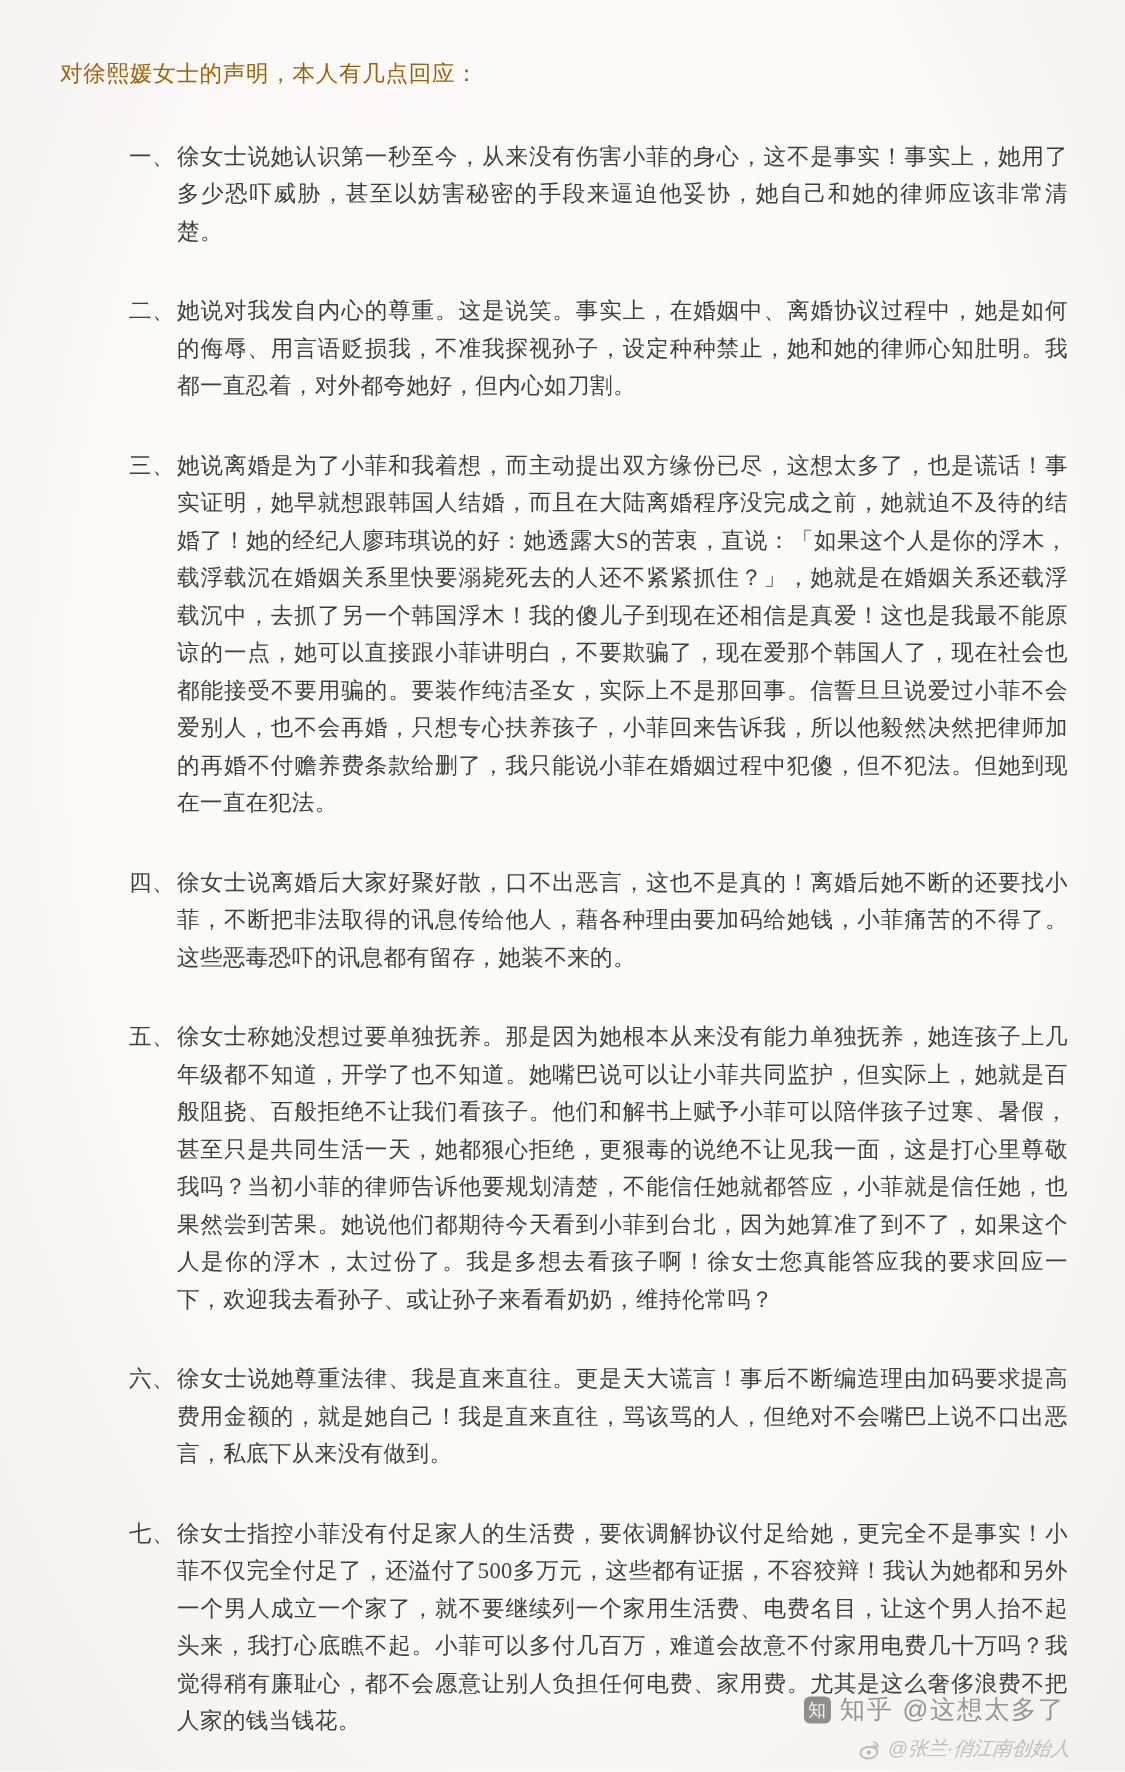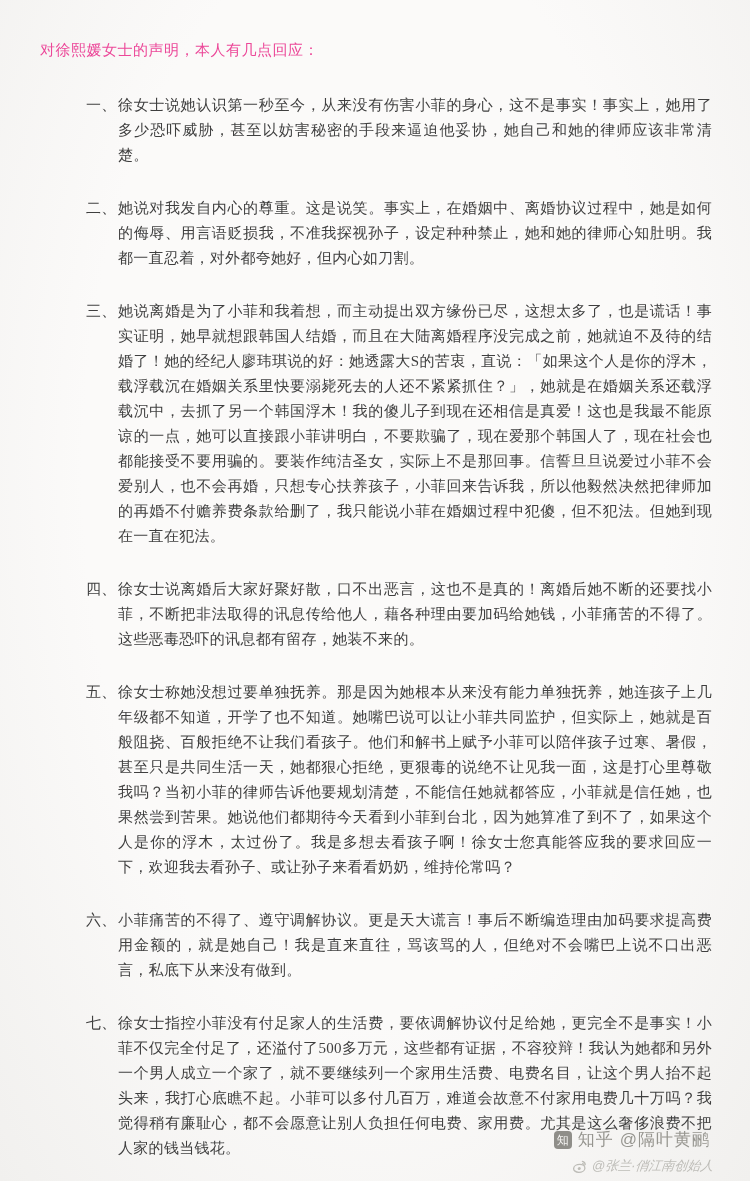--- a/index.html
+++ b/index.html
@@ -20,21 +20,21 @@
     top: 38px;
     left: 0;
     right: 0;
     padding: 0 38px 0 40px;
   }
   .title {
     font-size: 15px;
     line-height: 25px;
     letter-spacing: 0.5px;
     margin-bottom: 30px;
-    color: #ec4899;
+    color: #a16207;
   }
   .items {
     padding-left: 46px; 
   }
   .item {
     display: flex;
     align-items: flex-start;
     margin-bottom: 28px;
   }
   .item:last-child { margin-bottom: 0; }
@@ -129,35 +129,35 @@
       <span class="txt">徐女士说离婚后大家好聚好散，口不出恶言，这也不是真的！离婚后她不断的还要找小菲，不断把非法取得的讯息传给他人，藉各种理由要加码给她钱，小菲痛苦的不得了。这些恶毒恐吓的讯息都有留存，她装不来的。</span>
     </div>
 
     <div class="item">
       <span class="num">五、</span>
       <span class="txt">徐女士称她没想过要单独抚养。那是因为她根本从来没有能力单独抚养，她连孩子上几年级都不知道，开学了也不知道。她嘴巴说可以让小菲共同监护，但实际上，她就是百般阻挠、百般拒绝不让我们看孩子。他们和解书上赋予小菲可以陪伴孩子过寒、暑假，甚至只是共同生活一天，她都狠心拒绝，更狠毒的说绝不让见我一面，这是打心里尊敬我吗？当初小菲的律师告诉他要规划清楚，不能信任她就都答应，小菲就是信任她，也果然尝到苦果。她说他们都期待今天看到小菲到台北，因为她算准了到不了，如果这个人是你的浮木，太过份了。我是多想去看孩子啊！徐女士您真能答应我的要求回应一下，欢迎我去看孙子、或让孙子来看看奶奶，维持伦常吗？</span>
     </div>
 
     <div class="item">
       <span class="num">六、</span>
-      <span class="txt">小菲痛苦的不得了、遵守调解协议。更是天大谎言！事后不断编造理由加码要求提高费用金额的，就是她自己！我是直来直往，骂该骂的人，但绝对不会嘴巴上说不口出恶言，私底下从来没有做到。</span>
+      <span class="txt">徐女士说她尊重法律、我是直来直往。更是天大谎言！事后不断编造理由加码要求提高费用金额的，就是她自己！我是直来直往，骂该骂的人，但绝对不会嘴巴上说不口出恶言，私底下从来没有做到。</span>
     </div>
 
     <div class="item">
       <span class="num">七、</span>
       <span class="txt">徐女士指控小菲没有付足家人的生活费，要依调解协议付足给她，更完全不是事实！小菲不仅完全付足了，还溢付了500多万元，这些都有证据，不容狡辩！我认为她都和另外一个男人成立一个家了，就不要继续列一个家用生活费、电费名目，让这个男人抬不起头来，我打心底瞧不起。小菲可以多付几百万，难道会故意不付家用电费几十万吗？我觉得稍有廉耻心，都不会愿意让别人负担任何电费、家用费。尤其是这么奢侈浪费不把人家的钱当钱花。</span>
     </div>
 
   </div>
 </div>
 
 <div class="wm-zhihu">
   <span class="zhihu-icon">知</span>
   <span>知乎</span>
-  <span>@隔叶黄鹂</span>
+  <span>@这想太多了</span>
 </div>
 
 <div class="wm-weibo">
   <span class="weibo-icon">
     <svg viewBox="0 0 16 16" xmlns="http://www.w3.org/2000/svg">
       <ellipse cx="8" cy="10" rx="6" ry="4.2" fill="none" stroke="#bdbcb7" stroke-width="1.4"></ellipse>
       <circle cx="8" cy="10" r="1.6" fill="#bdbcb7"></circle>
       <path d="M10.5 2.5 Q13.5 3 14 6" fill="none" stroke="#bdbcb7" stroke-width="1.2" stroke-linecap="round"></path>
       <path d="M11 4.8 Q12.6 5.2 13 6.8" fill="none" stroke="#bdbcb7" stroke-width="1.2" stroke-linecap="round"></path>
     </svg>

